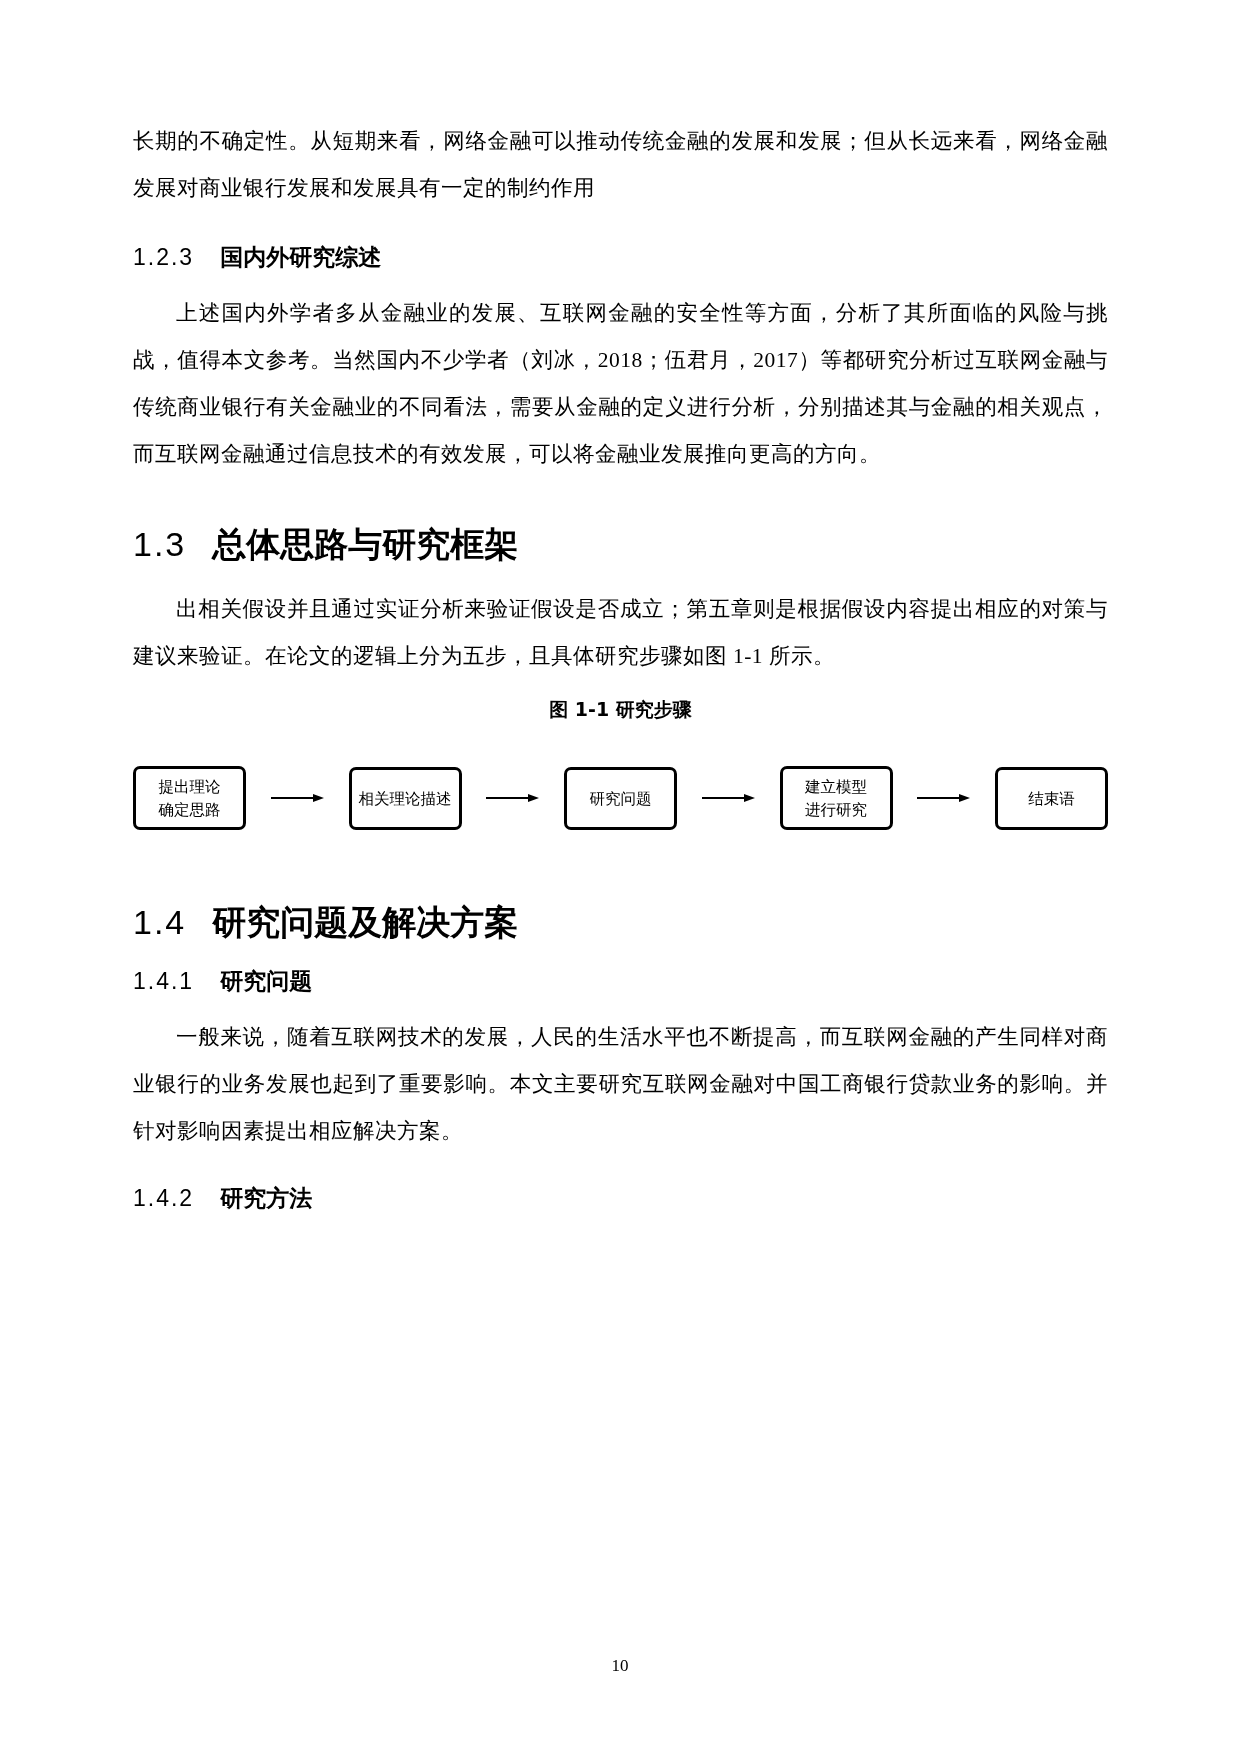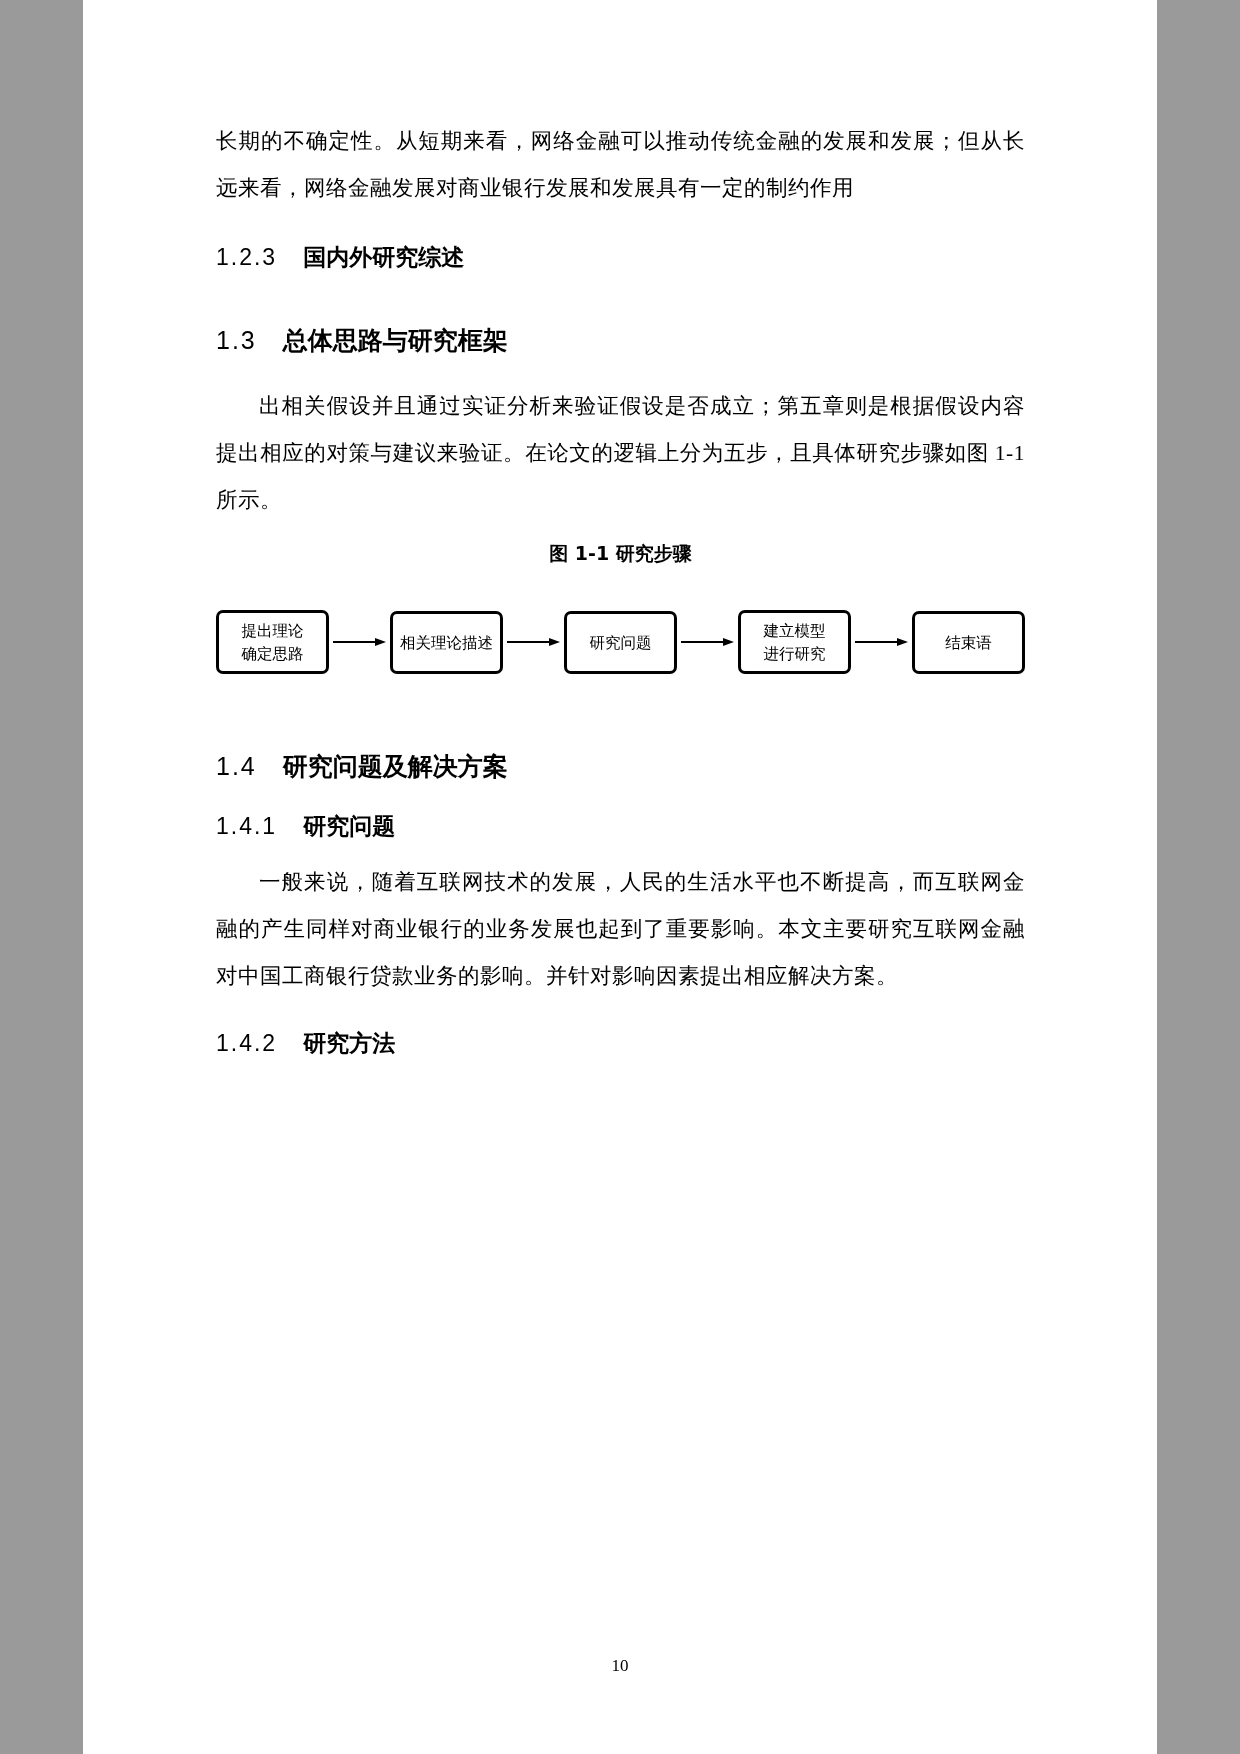--- a/index.html
+++ b/index.html
@@ -1,18 +1,18 @@
 <!DOCTYPE html>
 <html lang="zh"><head>
 <meta charset="utf-8">
 <style>
   html, body { margin: 0; padding: 0; background: #9a9a9a; }
   .page {
     position: relative;
-    width: 1074px;
+    width: 1240px;
     height: 1754px;
     margin: 0 auto;
     background: #ffffff;
     box-sizing: border-box;
     padding: 118px 132px 0 133px;
     font-family: "Liberation Serif", "DejaVu Serif", serif;
     color: #000000;
     overflow: hidden;
   }
   .body-para {
@@ -33,21 +33,21 @@
     margin: 28px 0 16px 0;
     font-family: "DejaVu Sans", "Liberation Sans", sans-serif;
     font-weight: bold;
     font-size: 23px;
     line-height: 34px;
   }
   .h2 {
     margin: 46px 0 22px 0;
     font-family: "DejaVu Sans", "Liberation Sans", sans-serif;
     font-weight: bold;
-    font-size: 25px;
+    font-size: 34px;
     line-height: 40px;
   }
   .h2 .h-num, .h3 .h-num { font-weight: 400; }
   .fig-caption {
     margin: 14px 0 0 0;
     text-align: center;
     font-family: "DejaVu Sans", "Liberation Sans", sans-serif;
     font-weight: bold;
     font-size: 19px;
     line-height: 30px;
@@ -106,20 +106,21 @@
 </head>
 <body>
 
 <div class="page">
 
   <p class="body-para">长期的不确定性。从短期来看，网络金融可以推动传统金融的发展和发展；但从长远来看，网络金融发展对商业银行发展和发展具有一定的制约作用</p>
 
 
   <h3 class="h3"><span class="h-num">1.2.3</span><span>国内外研究综述</span></h3>
 
+  <p class="body-para indent">上述国内外学者多从金融业的发展、互联网金融的安全性等方面，分析了其所面临的风险与挑战，值得本文参考。当然国内不少学者（刘冰，2018；伍君月，2017）等都研究分析过互联网金融与传统商业银行有关金融业的不同看法，需要从金融的定义进行分析，分别描述其与金融的相关观点，而互联网金融通过信息技术的有效发展，可以将金融业发展推向更高的方向。</p>
 
   <h2 class="h2"><span class="h-num">1.3</span><span>总体思路与研究框架</span></h2>
 
 
   <p class="body-para indent">出相关假设并且通过实证分析来验证假设是否成立；第五章则是根据假设内容提出相应的对策与建议来验证。在论文的逻辑上分为五步，且具体研究步骤如图 1-1 所示。</p>
 
   <p class="fig-caption">图 1-1  研究步骤</p>
 
   <div class="flowchart">
     <div class="flow-box">提出理论

